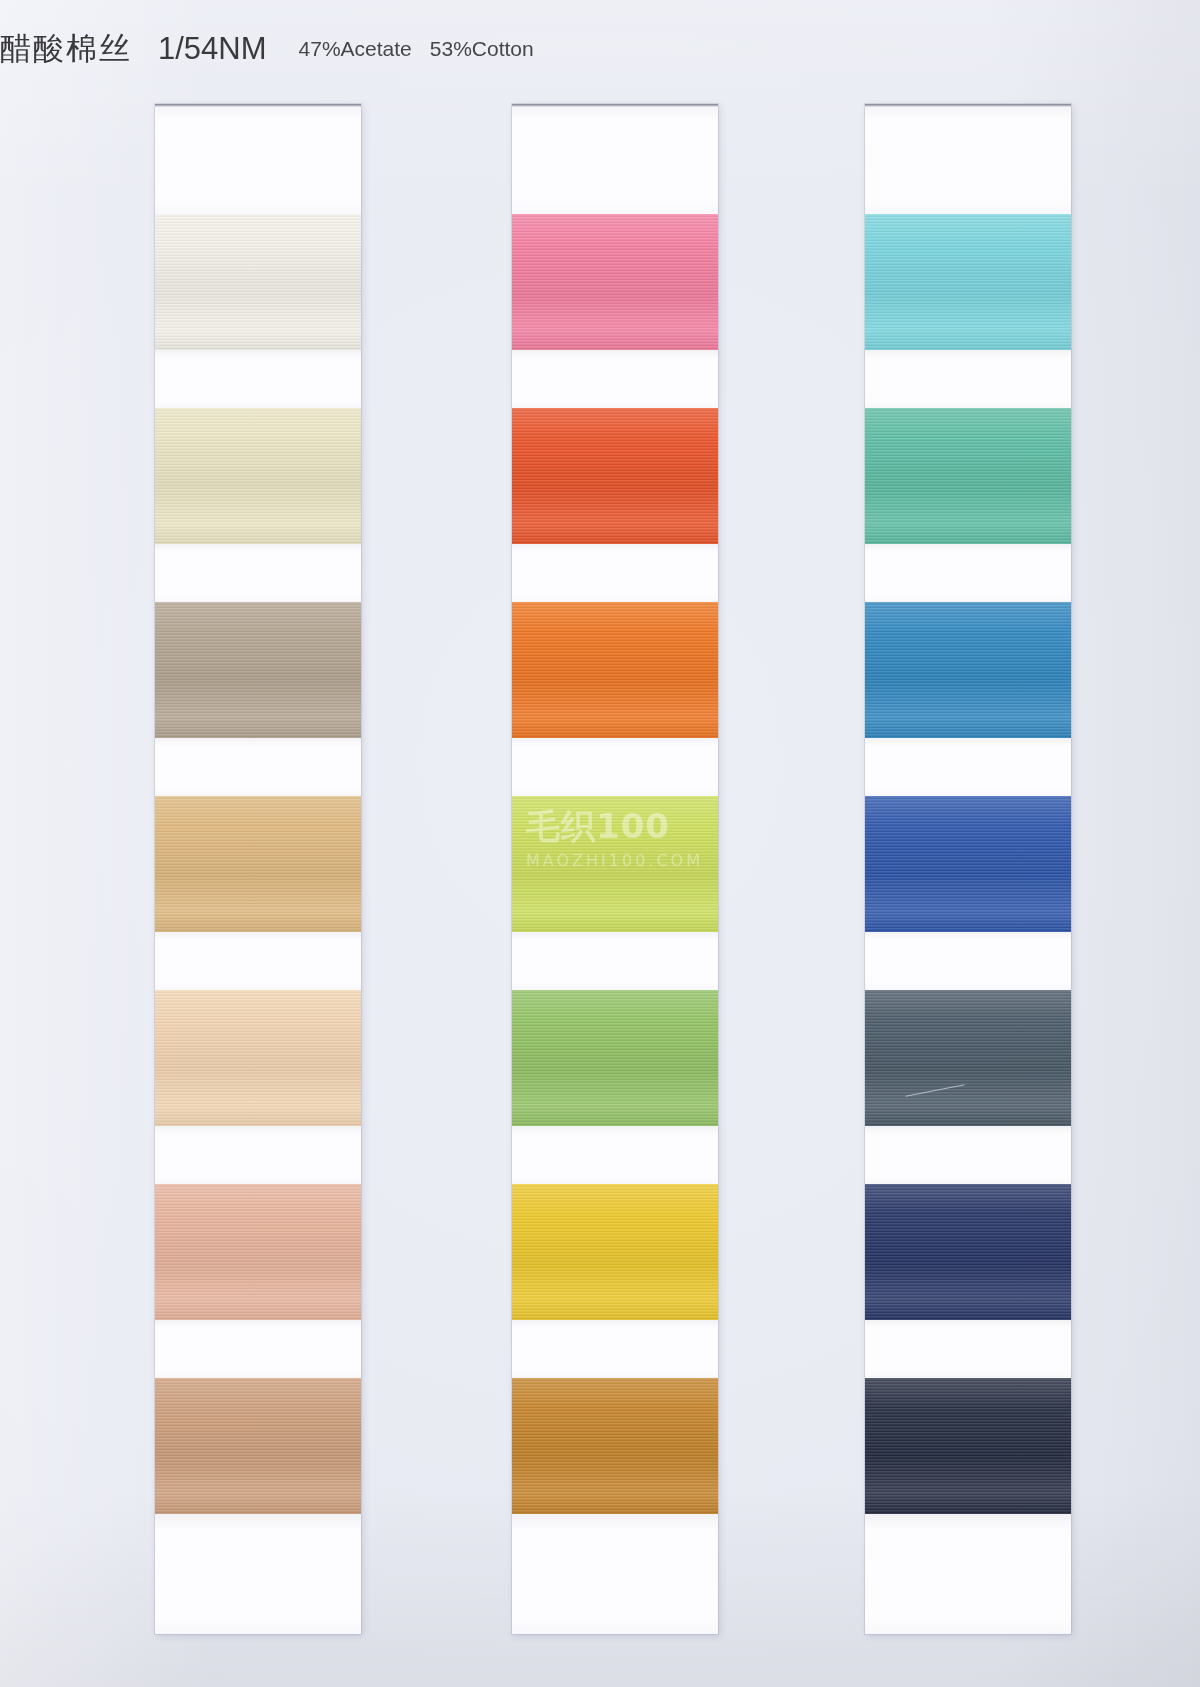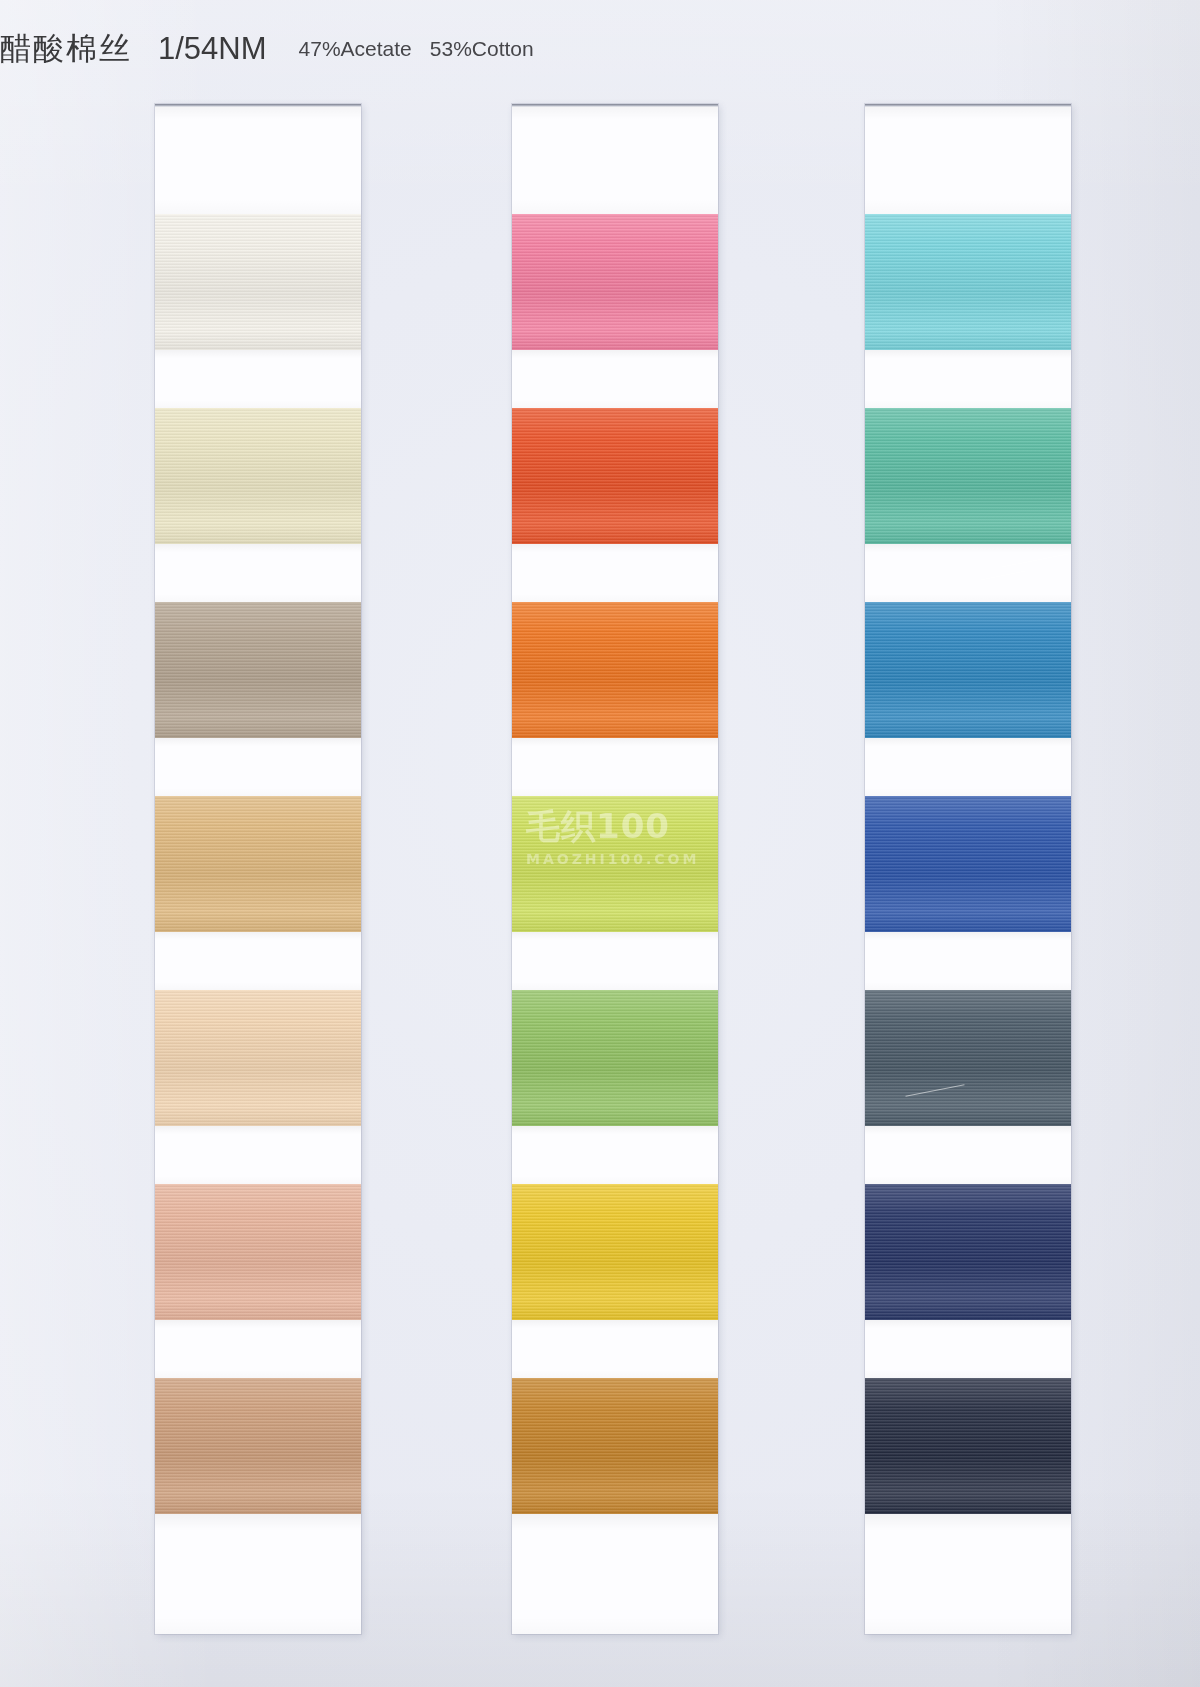--- a/index.html
+++ b/index.html
@@ -139,22 +139,22 @@
     font-size: 34px;
     font-weight: bold;
     color: rgba(255,255,255,.42);
     font-family: "DejaVu Sans", sans-serif;
     letter-spacing: 1px;
     white-space: nowrap;
     pointer-events: none;
   }
   .watermark .sub {
     display: block;
-    font-size: 14px;
-    font-weight: bold;
+    font-size: 16px;
+    font-weight: normal;
     letter-spacing: 3px;
     margin-top: 1px;
     color: rgba(255,255,255,.36);
   }
   
   .fibre{
     position:absolute;
     background:rgba(255,255,255,.55);
     z-index:5;
     pointer-events:none;

